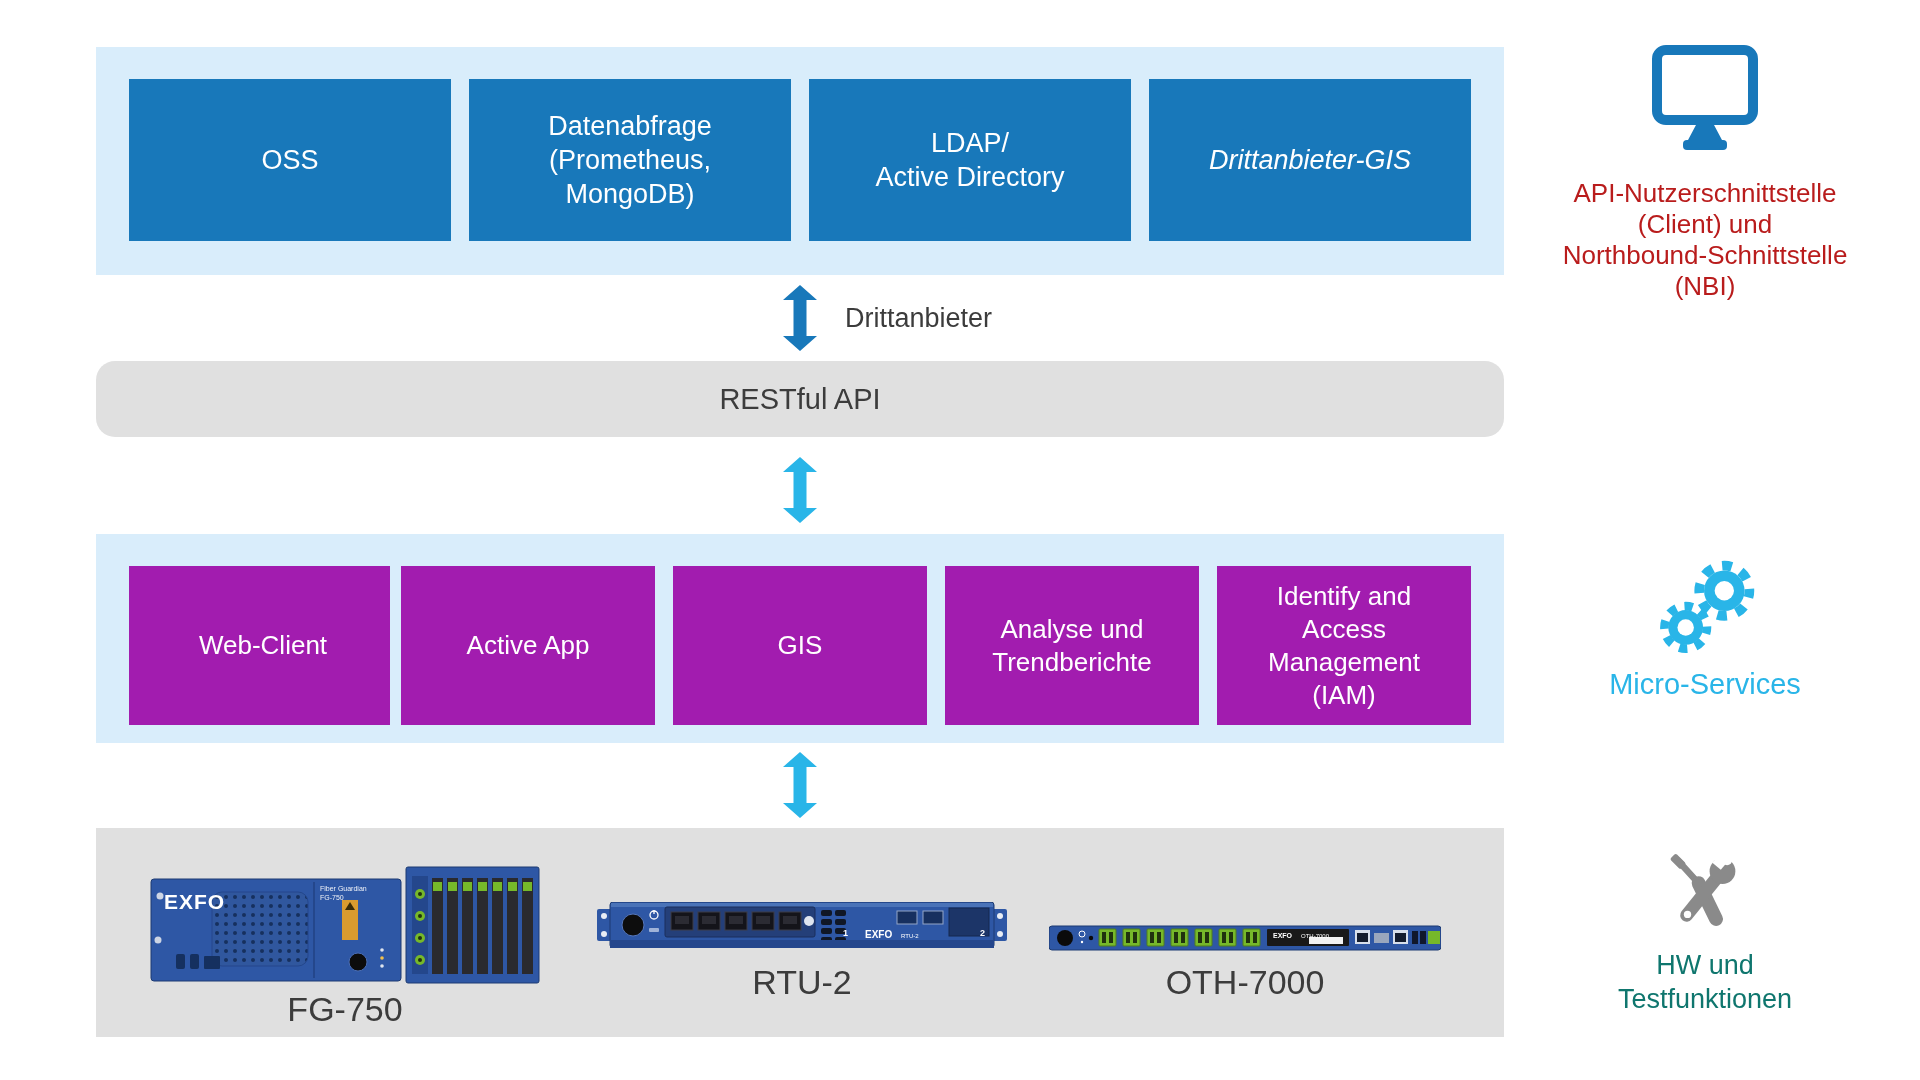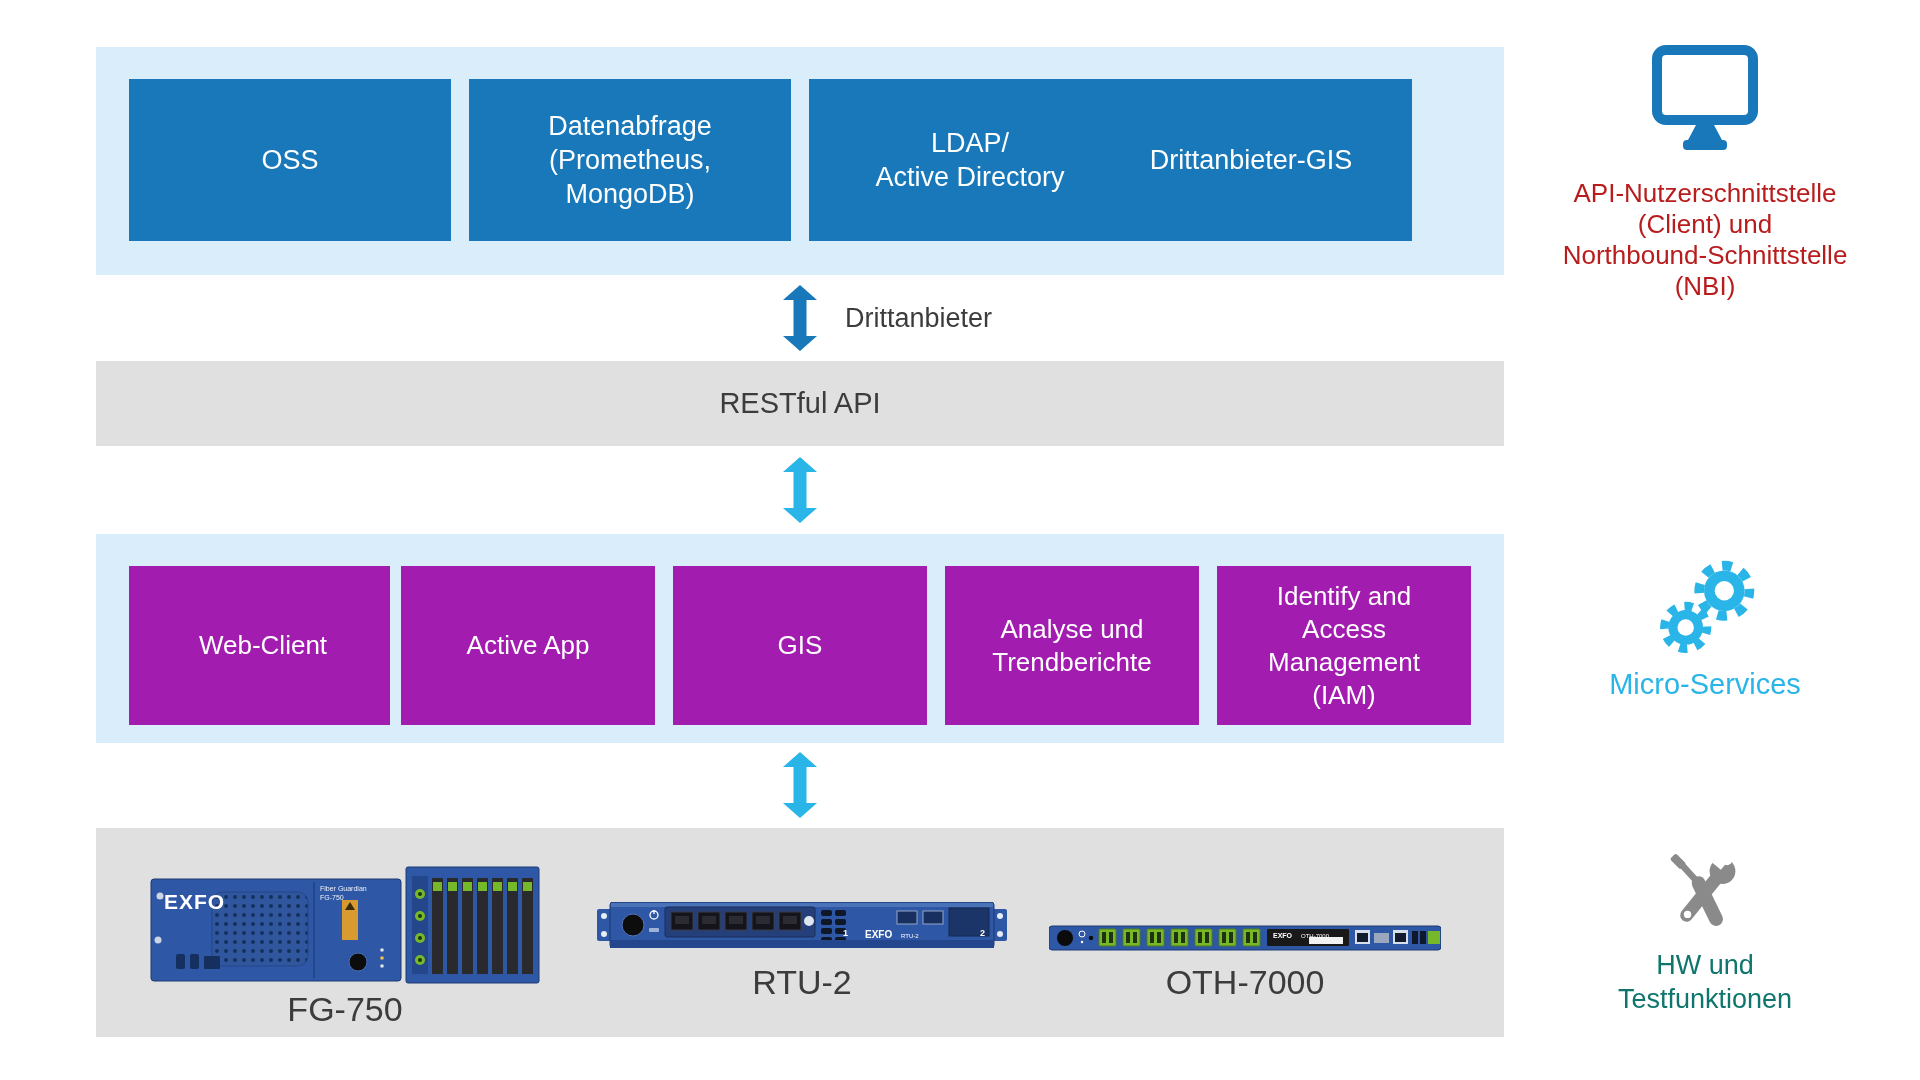--- a/index.html
+++ b/index.html
@@ -5,31 +5,31 @@
   html,body{margin:0;padding:0;background:#fff;}
   .stage{
     position:relative;width:1920px;height:1080px;background:#ffffff;overflow:hidden;
     font-family:"Liberation Sans", sans-serif;
   }
   
   .panel{position:absolute;left:96px;width:1408px;background:#d9edfb;}
   .panel.top{top:47px;height:228px;}
   .panel.micro{top:534px;height:209px;}
   .band{position:absolute;left:96px;width:1408px;background:#e0e0e0;}
-  .band.rest{top:361px;height:85px;display:flex;align-items:center;justify-content:center;
-    font-size:29px;color:#3c3c3c;}
+  .band.rest{top:361px;height:76px;display:flex;align-items:center;justify-content:center;
+    font-size:29px;color:#3c3c3c;border-radius:19px;}
   .band.hw{top:828px;height:209px;}
   
   .bluebox,.cyanbox{
     position:absolute;display:flex;align-items:center;justify-content:center;
     text-align:center;color:#fff;white-space:pre-line;
   }
   .bluebox{background:#1878ba;top:32px;height:162px;width:322px;font-size:27px;line-height:34px;}
   .cyanbox{background:#a21caf;top:32px;height:159px;width:254px;font-size:26px;line-height:33px;}
-  .bb0{left:33px;} .bb1{left:373px;} .bb2{left:713px;} .bb3{left:994px;}
+  .bb0{left:33px;} .bb1{left:373px;} .bb2{left:713px;} .bb3{left:1053px;font-style:italic;}
   .cb0{left:33px;padding-left:7px;} .cb1{left:305px;} .cb2{left:577px;} .cb3{left:849px;} .cb4{left:1121px;}
   
   .arrow{position:absolute;left:783px;width:34px;height:66px;}
   .arrow svg{display:block;}
   .arrow.a1{top:285px;} .arrow.a2{top:457px;} .arrow.a3{top:752px;}
   .arrow-label{position:absolute;left:845px;top:300px;font-size:27px;line-height:36px;color:#3c3c3c;}
   
   .side{position:absolute;left:1490px;width:430px;text-align:center;}
   .side svg{display:inline-block;}
   .side-text{white-space:pre-line;}

